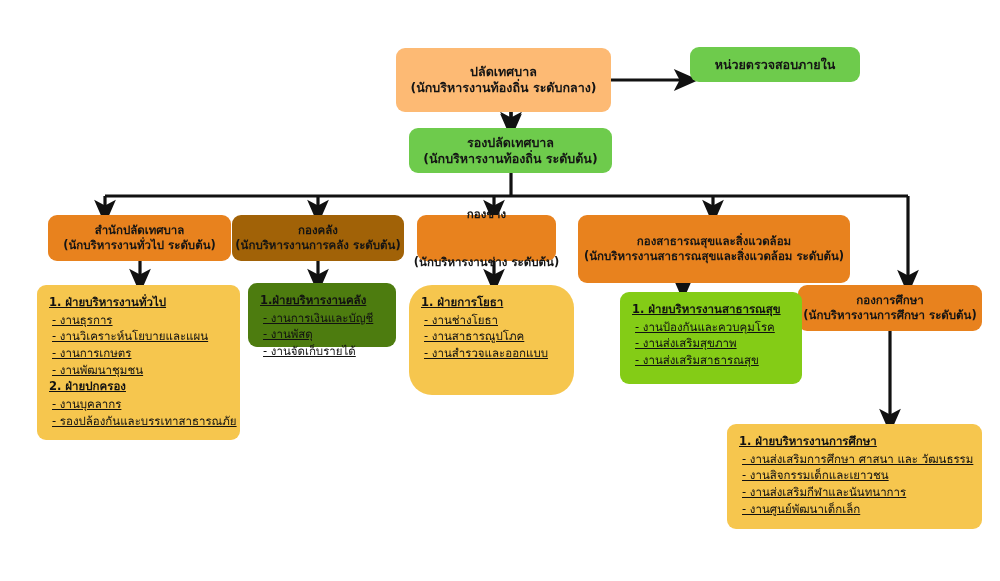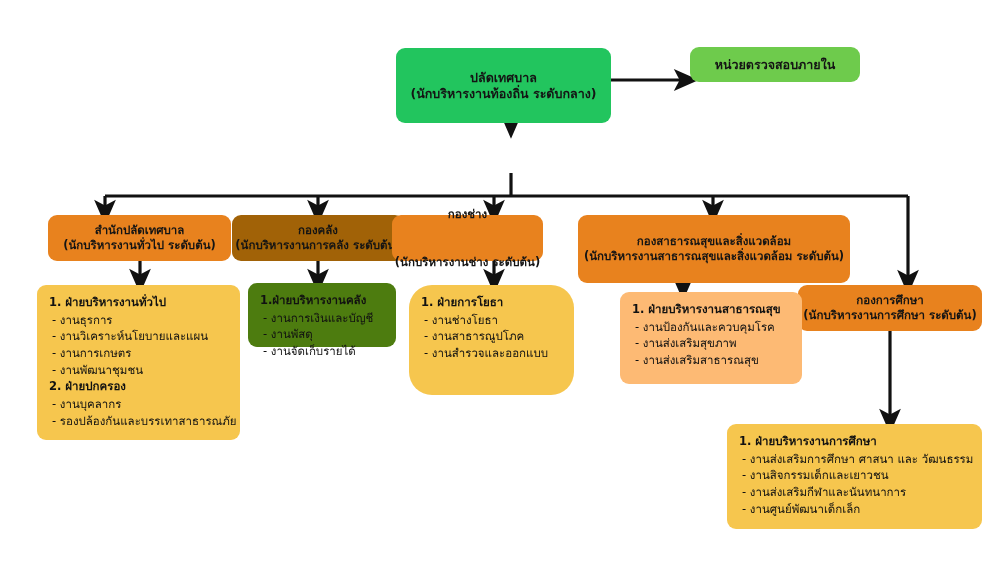--- a/index.html
+++ b/index.html
@@ -53,20 +53,21 @@
     padding: 4px 7px;
   }
   .node.yellow {
     background: #f6c64e;
     color: #111111;
     display: block;
     text-align: left;
     padding: 9px 11px 9px 12px;
     font-size: 11.5px;
     line-height: 1.45;
+    text-decoration: underline;
   }
   .node .ln { display: block; white-space: nowrap; }
   .yellow .head {
     font-weight: bold;
     display: block;
     white-space: nowrap;
     margin-bottom: 1px;
   }
   .yellow .item {
     display: block;
@@ -105,41 +106,45 @@
 
       <path d="M140,261 L140,281" marker-end="url(#arrow)"></path>
       <path d="M318,261 L318,281" marker-end="url(#arrow)"></path>
       <path d="M494,261 L494,281" marker-end="url(#arrow)"></path>
       <path d="M683,268 L683,288" marker-end="url(#arrow)"></path>
 
       <path d="M890,331 L890,421" marker-end="url(#arrow)"></path>
     </g>
   </svg>
 
-  <div class="node green" style="left: 396px; top: 48px; width: 215px; height: 75px; background: #22c55e;">
+  <div class="node green" style="left: 396px; top: 48px; width: 215px; height: 64px; background: #fdba74;">
     <span class="ln">ปลัดเทศบาล</span>
     <span class="ln">(นักบริหารงานท้องถิ่น ระดับกลาง)</span>
   </div>
 
   <div class="node green" style="left: 690px; top: 47px; width: 170px; height: 35px; background: rgb(110, 203, 76);">
     <span class="ln">หน่วยตรวจสอบภายใน</span>
   </div>
 
+  <div class="node green" style="left: 409px; top: 128px; width: 203px; height: 45px; background: rgb(110, 203, 76);">
+    <span class="ln">รองปลัดเทศบาล</span>
+    <span class="ln">(นักบริหารงานท้องถิ่น ระดับต้น)</span>
+  </div>
 
   <div class="node orange" style="left: 48px; top: 215px; width: 183px; height: 46px; background: rgb(232, 130, 30);">
     <span class="ln">สำนักปลัดเทศบาล</span>
     <span class="ln">(นักบริหารงานทั่วไป ระดับต้น)</span>
   </div>
 
   <div class="node orange" style="left: 232px; top: 215px; width: 172px; height: 46px; background: #a16207;">
     <span class="ln">กองคลัง</span>
     <span class="ln">(นักบริหารงานการคลัง ระดับต้น)</span>
   </div>
 
-  <div class="node orange" style="left: 392px; top: 215px; width: 151px; height: 46px; background: rgb(232, 130, 30); gap: 33px;">
+  <div class="node orange" style="left: 417px; top: 215px; width: 139px; height: 46px; background: rgb(232, 130, 30); gap: 33px;">
     <span class="ln">กองช่าง</span>
     <span class="ln">(นักบริหารงานช่าง ระดับต้น)</span>
   </div>
 
   <div class="node orange" style="left: 578px; top: 215px; width: 272px; height: 68px; background: rgb(232, 130, 30);">
     <span class="ln">กองสาธารณสุขและสิ่งแวดล้อม</span>
     <span class="ln">(นักบริหารงานสาธารณสุขและสิ่งแวดล้อม ระดับต้น)</span>
   </div>
 
   <div class="node orange" style="left: 798px; top: 285px; width: 184px; height: 46px; background: rgb(232, 130, 30);">
@@ -165,21 +170,21 @@
     <span class="item">- งานจัดเก็บรายได้</span>
   </div>
 
   <div class="node yellow" style="left: 409px; top: 285px; width: 165px; height: 110px; background: rgb(246, 198, 78); border-radius: 23px;">
     <span class="head">1. ฝ่ายการโยธา</span>
     <span class="item">- งานช่างโยธา</span>
     <span class="item">- งานสาธารณูปโภค</span>
     <span class="item">- งานสำรวจและออกแบบ</span>
   </div>
 
-  <div class="node yellow" style="left: 620px; top: 292px; width: 182px; height: 92px; background: #fdba74;">
+  <div class="node yellow" style="left: 620px; top: 292px; width: 182px; height: 92px; background: #84cc16;">
     <span class="head">1. ฝ่ายบริหารงานสาธารณสุข</span>
     <span class="item">- งานป้องกันและควบคุมโรค</span>
     <span class="item">- งานส่งเสริมสุขภาพ</span>
     <span class="item">- งานส่งเสริมสาธารณสุข</span>
   </div>
 
   <div class="node yellow" style="left: 727px; top: 424px; width: 255px; height: 105px; background: rgb(246, 198, 78);">
     <span class="head">1. ฝ่ายบริหารงานการศึกษา</span>
     <span class="item">- งานส่งเสริมการศึกษา ศาสนา และ วัฒนธรรม</span>
     <span class="item">- งานสิจกรรมเด็กและเยาวชน</span>

